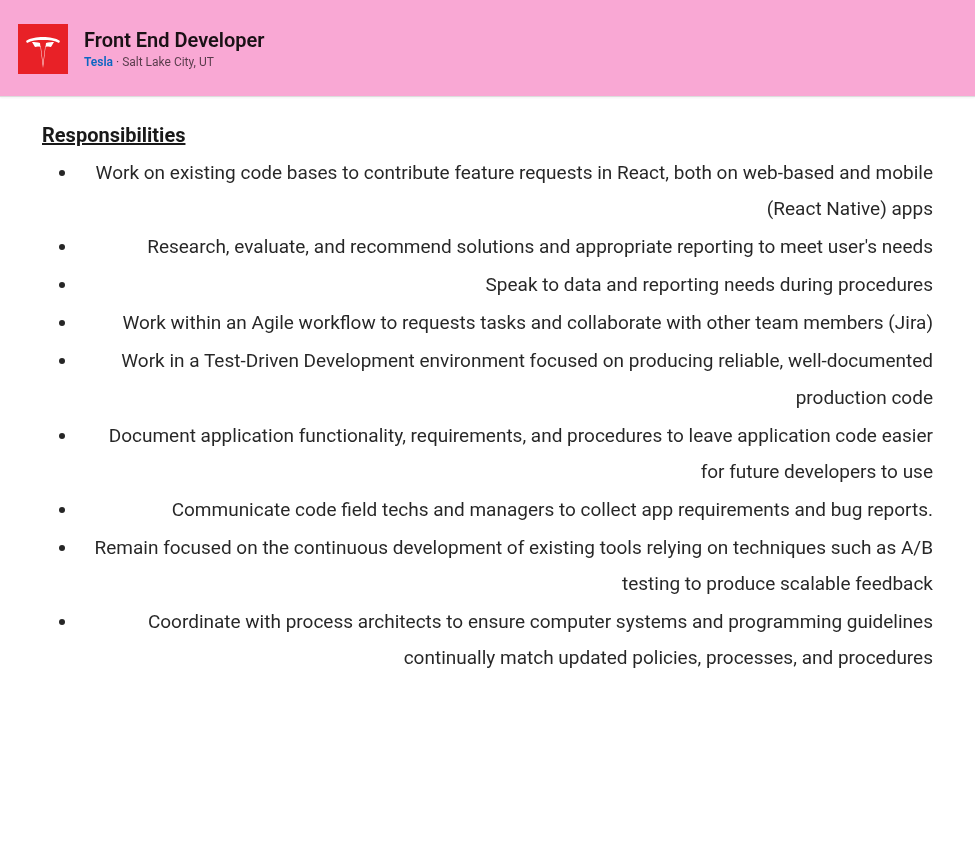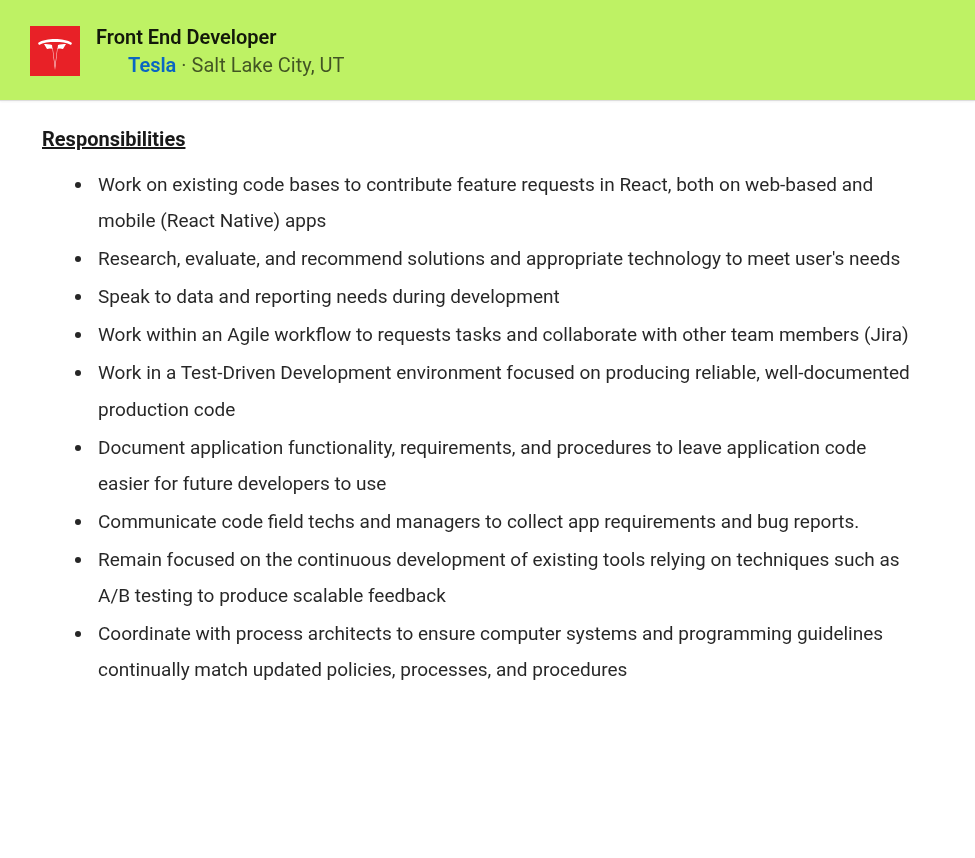--- a/index.html
+++ b/index.html
@@ -6,46 +6,45 @@
     margin: 0;
     padding: 0;
     width: 975px;
     background: #ffffff;
     font-family: -apple-system, BlinkMacSystemFont, "Segoe UI", Roboto, Helvetica, Arial, sans-serif;
     color: rgba(0,0,0,0.9);
   }
   .header-bar {
     display: flex;
     align-items: center;
-    padding: 24px 22px 22px 30px;
+    padding: 24px 22px 22px 18px;
     border-bottom: 1px solid #ddd;
     box-shadow: 0 1px 2px rgba(0,0,0,0.05);
-    background: #bef264;
+    background: #f9a8d4;
   }
   .logo {
     width: 50px;
     height: 50px;
     background: #e82127;
     color: #fff;
     display: flex;
     align-items: flex-start;
     justify-content: center;
     flex: 0 0 50px;
   }
   .logo svg { display: block; }
   .hdr-text { margin-left: 16px; line-height: 1.3; }
   .job-title {
     font-size: 20px;
     font-weight: 600;
     color: rgba(0,0,0,0.9);
   }
   .sub-line {
     margin-top: 2px;
-    font-size: 20px;
-    margin-left: 32px;
+    font-size: 12px;
   }
   .company-link {
     color: #0a66c2;
     font-weight: 600;
     text-decoration: none;
     cursor: pointer;
   }
   .sep, .loc { color: rgba(0,0,0,0.65); }
   .content {
     padding: 26px 42px 20px 42px;
@@ -53,21 +52,22 @@
   .section-heading {
     font-size: 20px;
     font-weight: 700;
     text-decoration: underline;
     color: rgba(0,0,0,0.9);
     margin-bottom: 8px;
   }
   ul.resp-list {
     list-style: disc;
     padding-left: 36px;
-    margin: 16px;
+    margin: 0;
+    text-align: right;
   }
   ul.resp-list li {
     font-size: 19px;
     line-height: 1.9;
     color: rgba(0,0,0,0.85);
     padding-left: 4px;
     margin-bottom: 2px;
   }
 </style>
 </head>
@@ -88,22 +88,22 @@
     <div class="sub-line">
       <a class="company-link">Tesla</a><span class="sep"> · </span><span class="loc">Salt Lake City, UT</span>
     </div>
   </div>
 </div>
 
 <div class="content">
   <div class="section-heading">Responsibilities</div>
   <ul class="resp-list">
     <li>Work on existing code bases to contribute feature requests in React, both on web-based and mobile (React Native) apps</li>
-    <li>Research, evaluate, and recommend solutions and appropriate technology to meet user's needs</li>
-    <li>Speak to data and reporting needs during development</li>
+    <li>Research, evaluate, and recommend solutions and appropriate reporting to meet user's needs</li>
+    <li>Speak to data and reporting needs during procedures</li>
     <li>Work within an Agile workflow to requests tasks and collaborate with other team members (Jira)</li>
     <li>Work in a Test-Driven Development environment focused on producing reliable, well-documented production code</li>
     <li>Document application functionality, requirements, and procedures to leave application code easier for future developers to use</li>
     <li>Communicate code field techs and managers to collect app requirements and bug reports.</li>
     <li>Remain focused on the continuous development of existing tools relying on techniques such as A/B testing to produce scalable feedback</li>
     <li>Coordinate with process architects to ensure computer systems and programming guidelines continually match updated policies, processes, and procedures</li>
   </ul>
 </div>
 
 </body></html>

